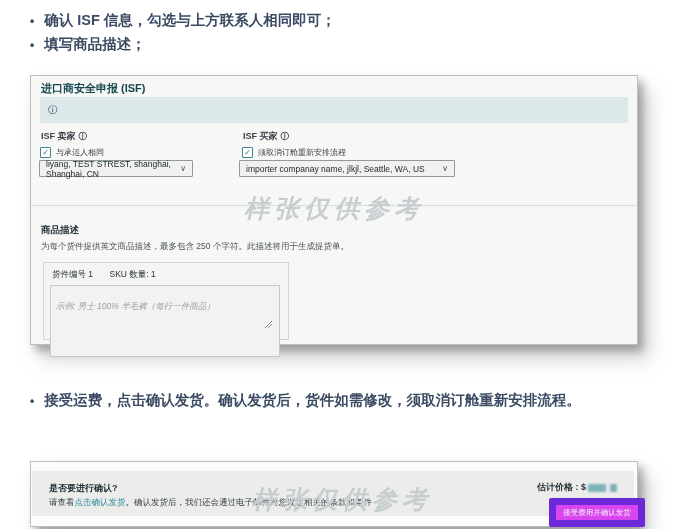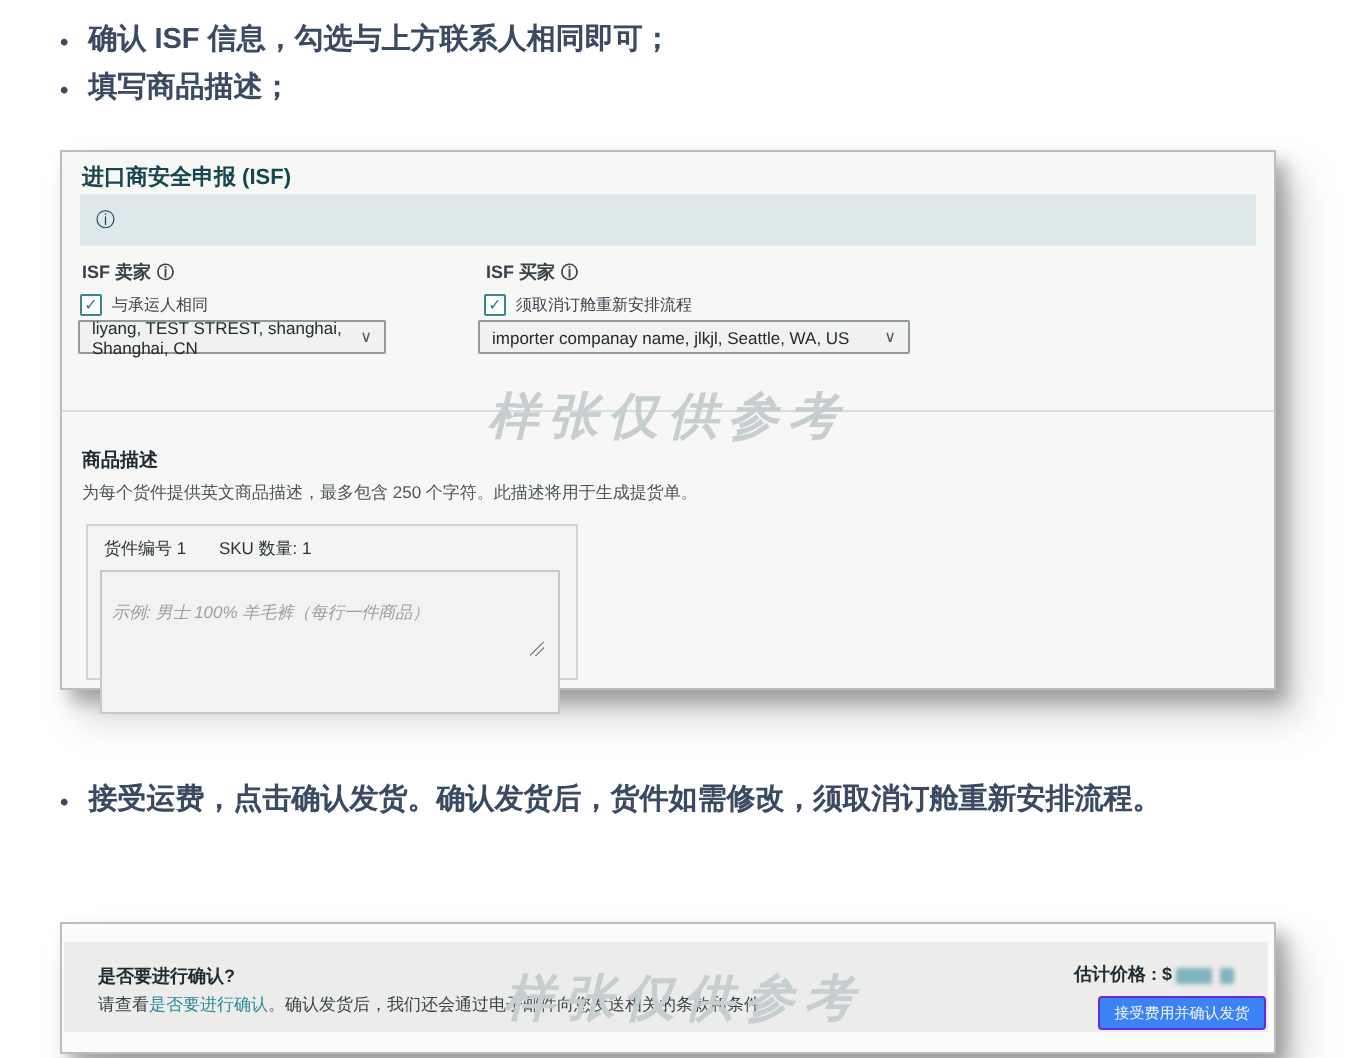--- a/index.html
+++ b/index.html
@@ -74,21 +74,21 @@
   .confirm-strip{position:absolute;left:1px;top:9px;width:602px;height:45px;background:#ececeb;}
   .q-title{position:absolute;left:17px;top:11px;font-size:9px;font-weight:700;color:#1f2d33;}
   .q-note{position:absolute;left:17px;top:26px;font-size:8.5px;color:#39434a;white-space:nowrap;}
   .q-note .link{color:#2d8a9a;}
   .price-line{position:absolute;left:505px;top:10px;font-size:9px;font-weight:700;color:#1f2d33;
               display:flex;align-items:center;}
   .redact{display:inline-block;background:#7fb3ba;filter:blur(1px);border-radius:1px;}
   .redact-a{width:18px;height:8px;margin-left:2px;}
   .redact-b{width:7px;height:8px;margin-left:4px;}
   .confirm-btn{position:absolute;left:517px;top:27px;width:82px;height:15px;
-               background:#3b82f6;border:1px solid #6d28d9;border-radius:2px;
+               background:#d946ef;border:7px solid #6d28d9;border-radius:2px;
                color:#f4f7f7;font-size:7.5px;display:flex;align-items:center;justify-content:center;
                cursor:pointer;}
 </style>
 </head>
 <body>
 
 <div class="page">
 
   <div class="bullet bullet-1">
     <span class="dot">•</span>
@@ -153,21 +153,21 @@
 
   <div class="bullet bullet-3">
     <span class="dot">•</span>
     <span>接受运费，点击确认发货。确认发货后，货件如需修改，须取消订舱重新安排流程。</span>
   </div>
 
   <div class="shot shot2">
     <div class="confirm-strip">
       <div class="q-title">是否要进行确认?</div>
       <div class="q-note">
-        <span>请查看</span><span class="link">是否要进行确认</span><span>。确认发货后，我们还会通过电子邮件向您发送相关的条款和条件</span>
+        <span>请查看</span><span class="link">点击确认发货</span><span>。确认发货后，我们还会通过电子邮件向您发送相关的条款和条件</span>
       </div>
       <div class="price-line">
         <span>估计价格 : $</span>
         <span class="redact redact-a"></span>
         <span class="redact redact-b"></span>
       </div>
       <div class="confirm-btn">接受费用并确认发货</div>
       <div class="watermark wm2">样张仅供参考</div>
     </div>
   </div>

